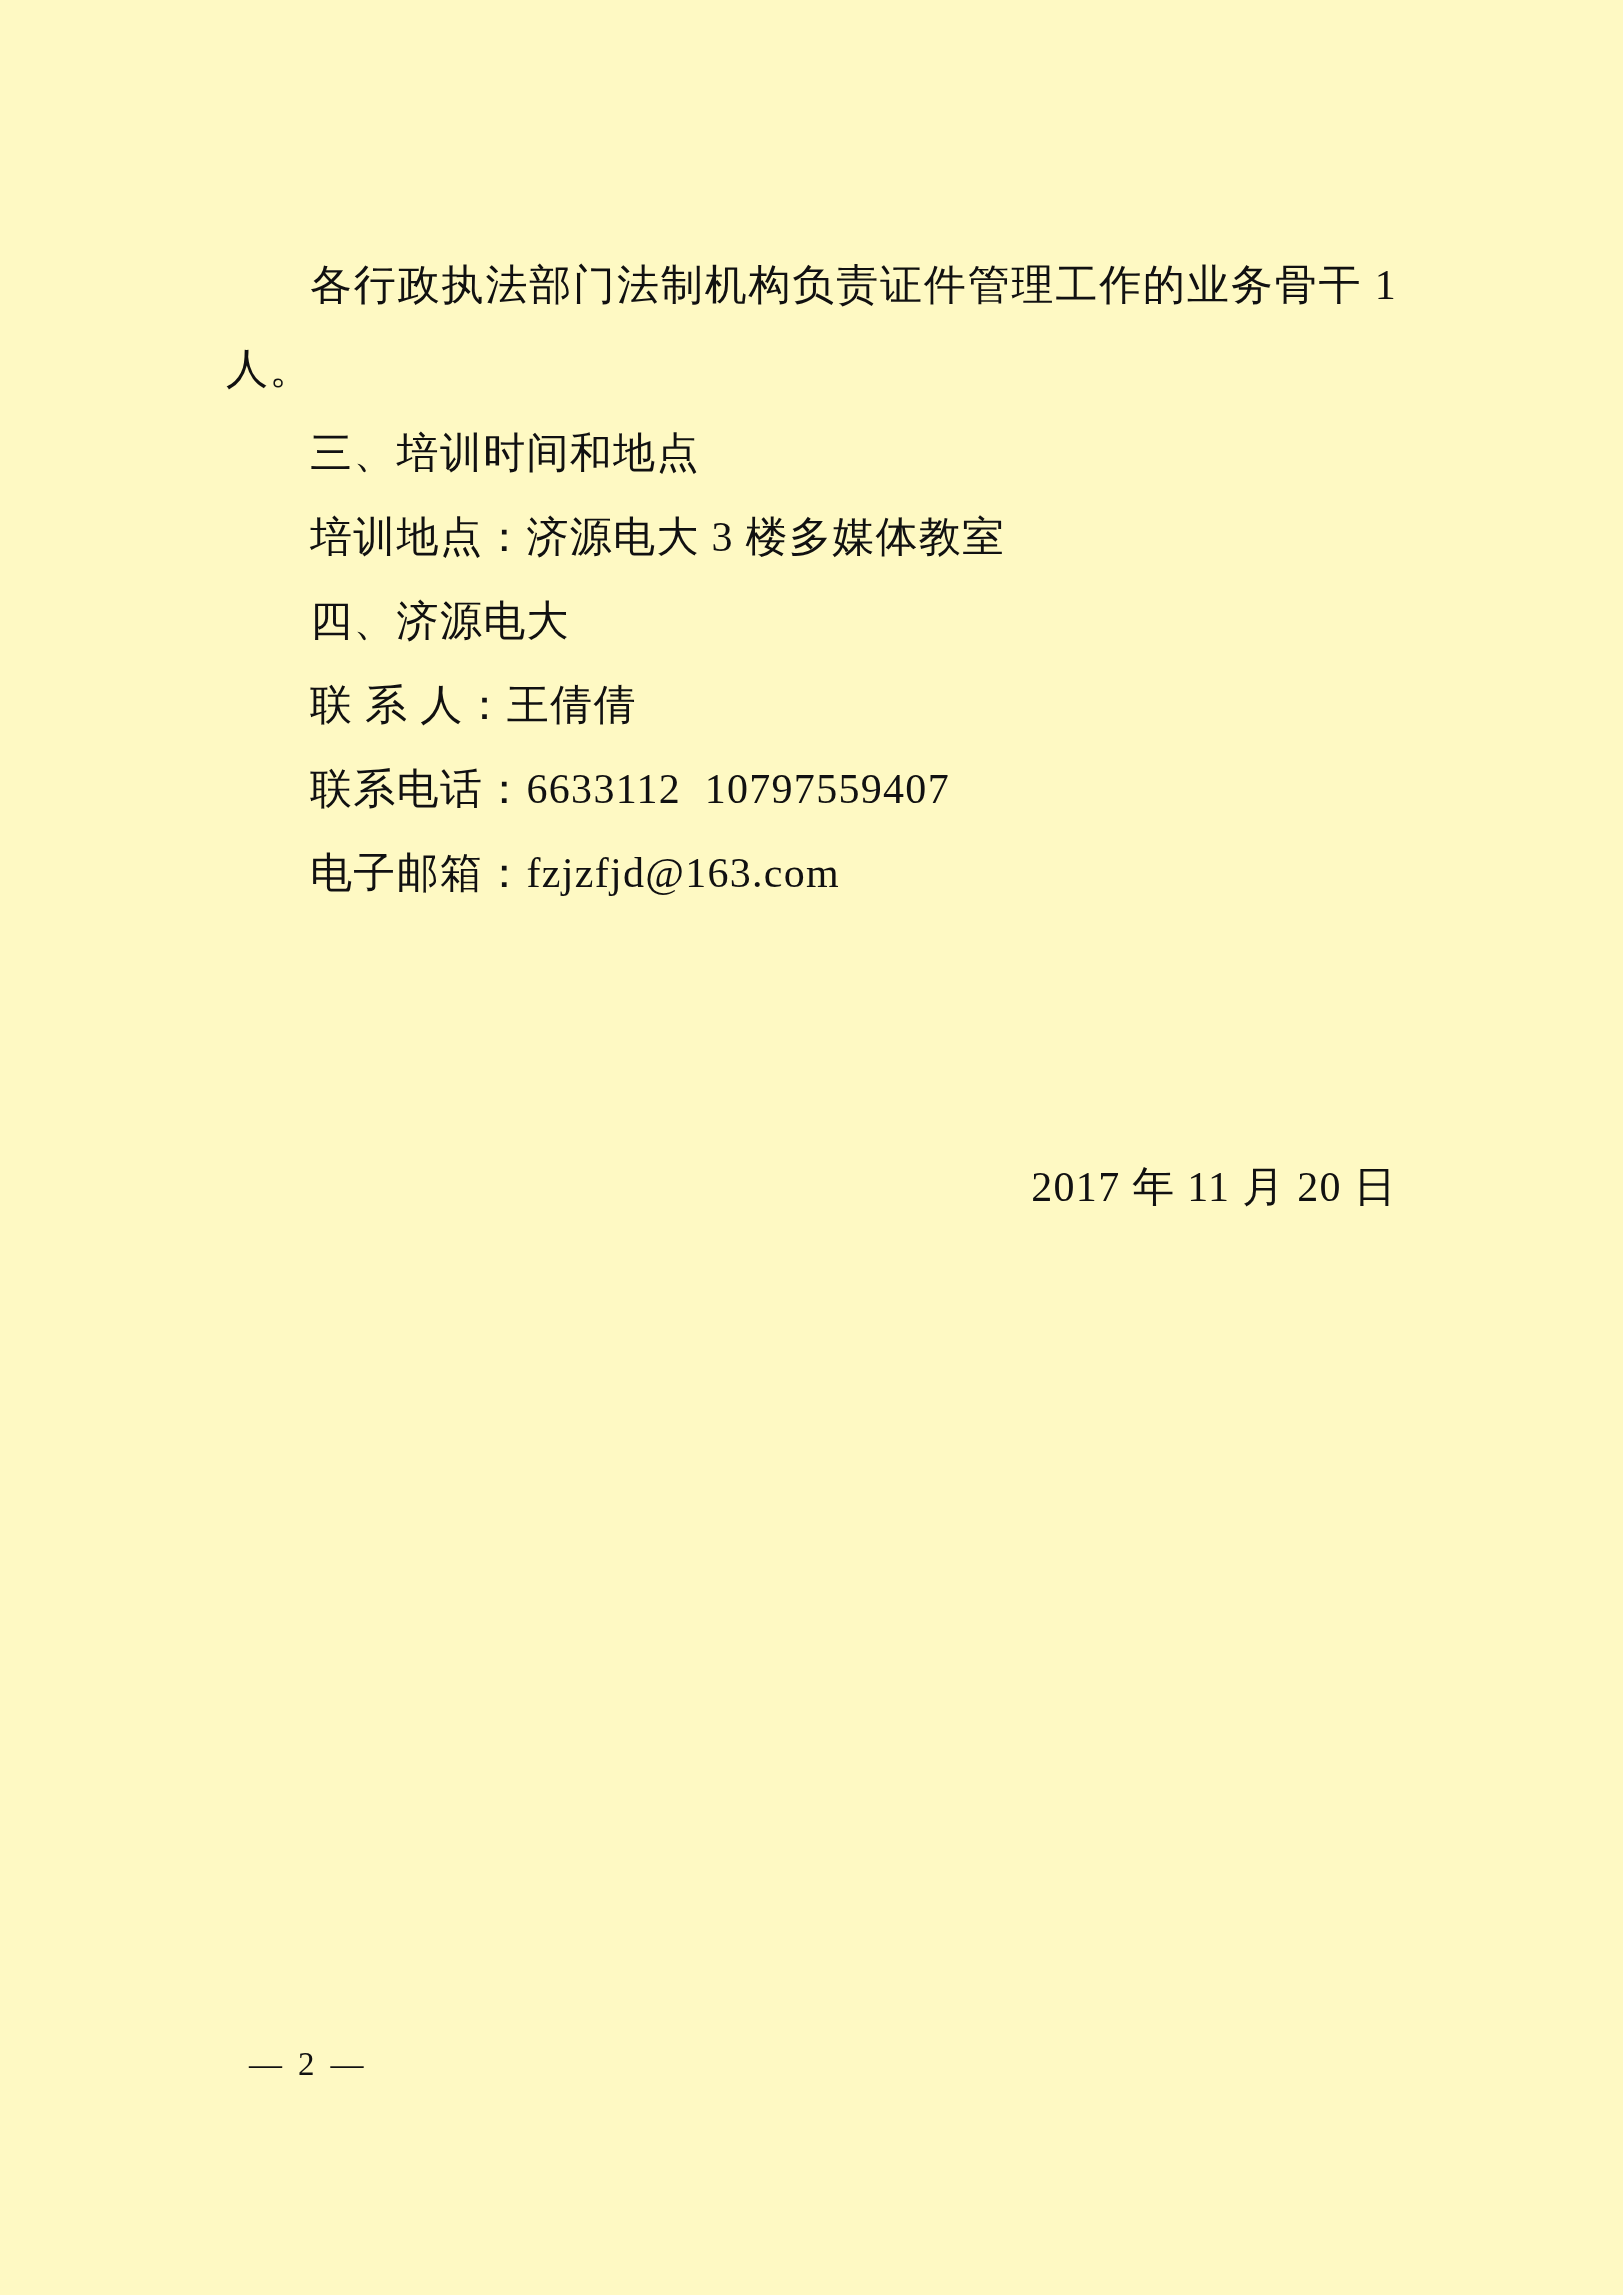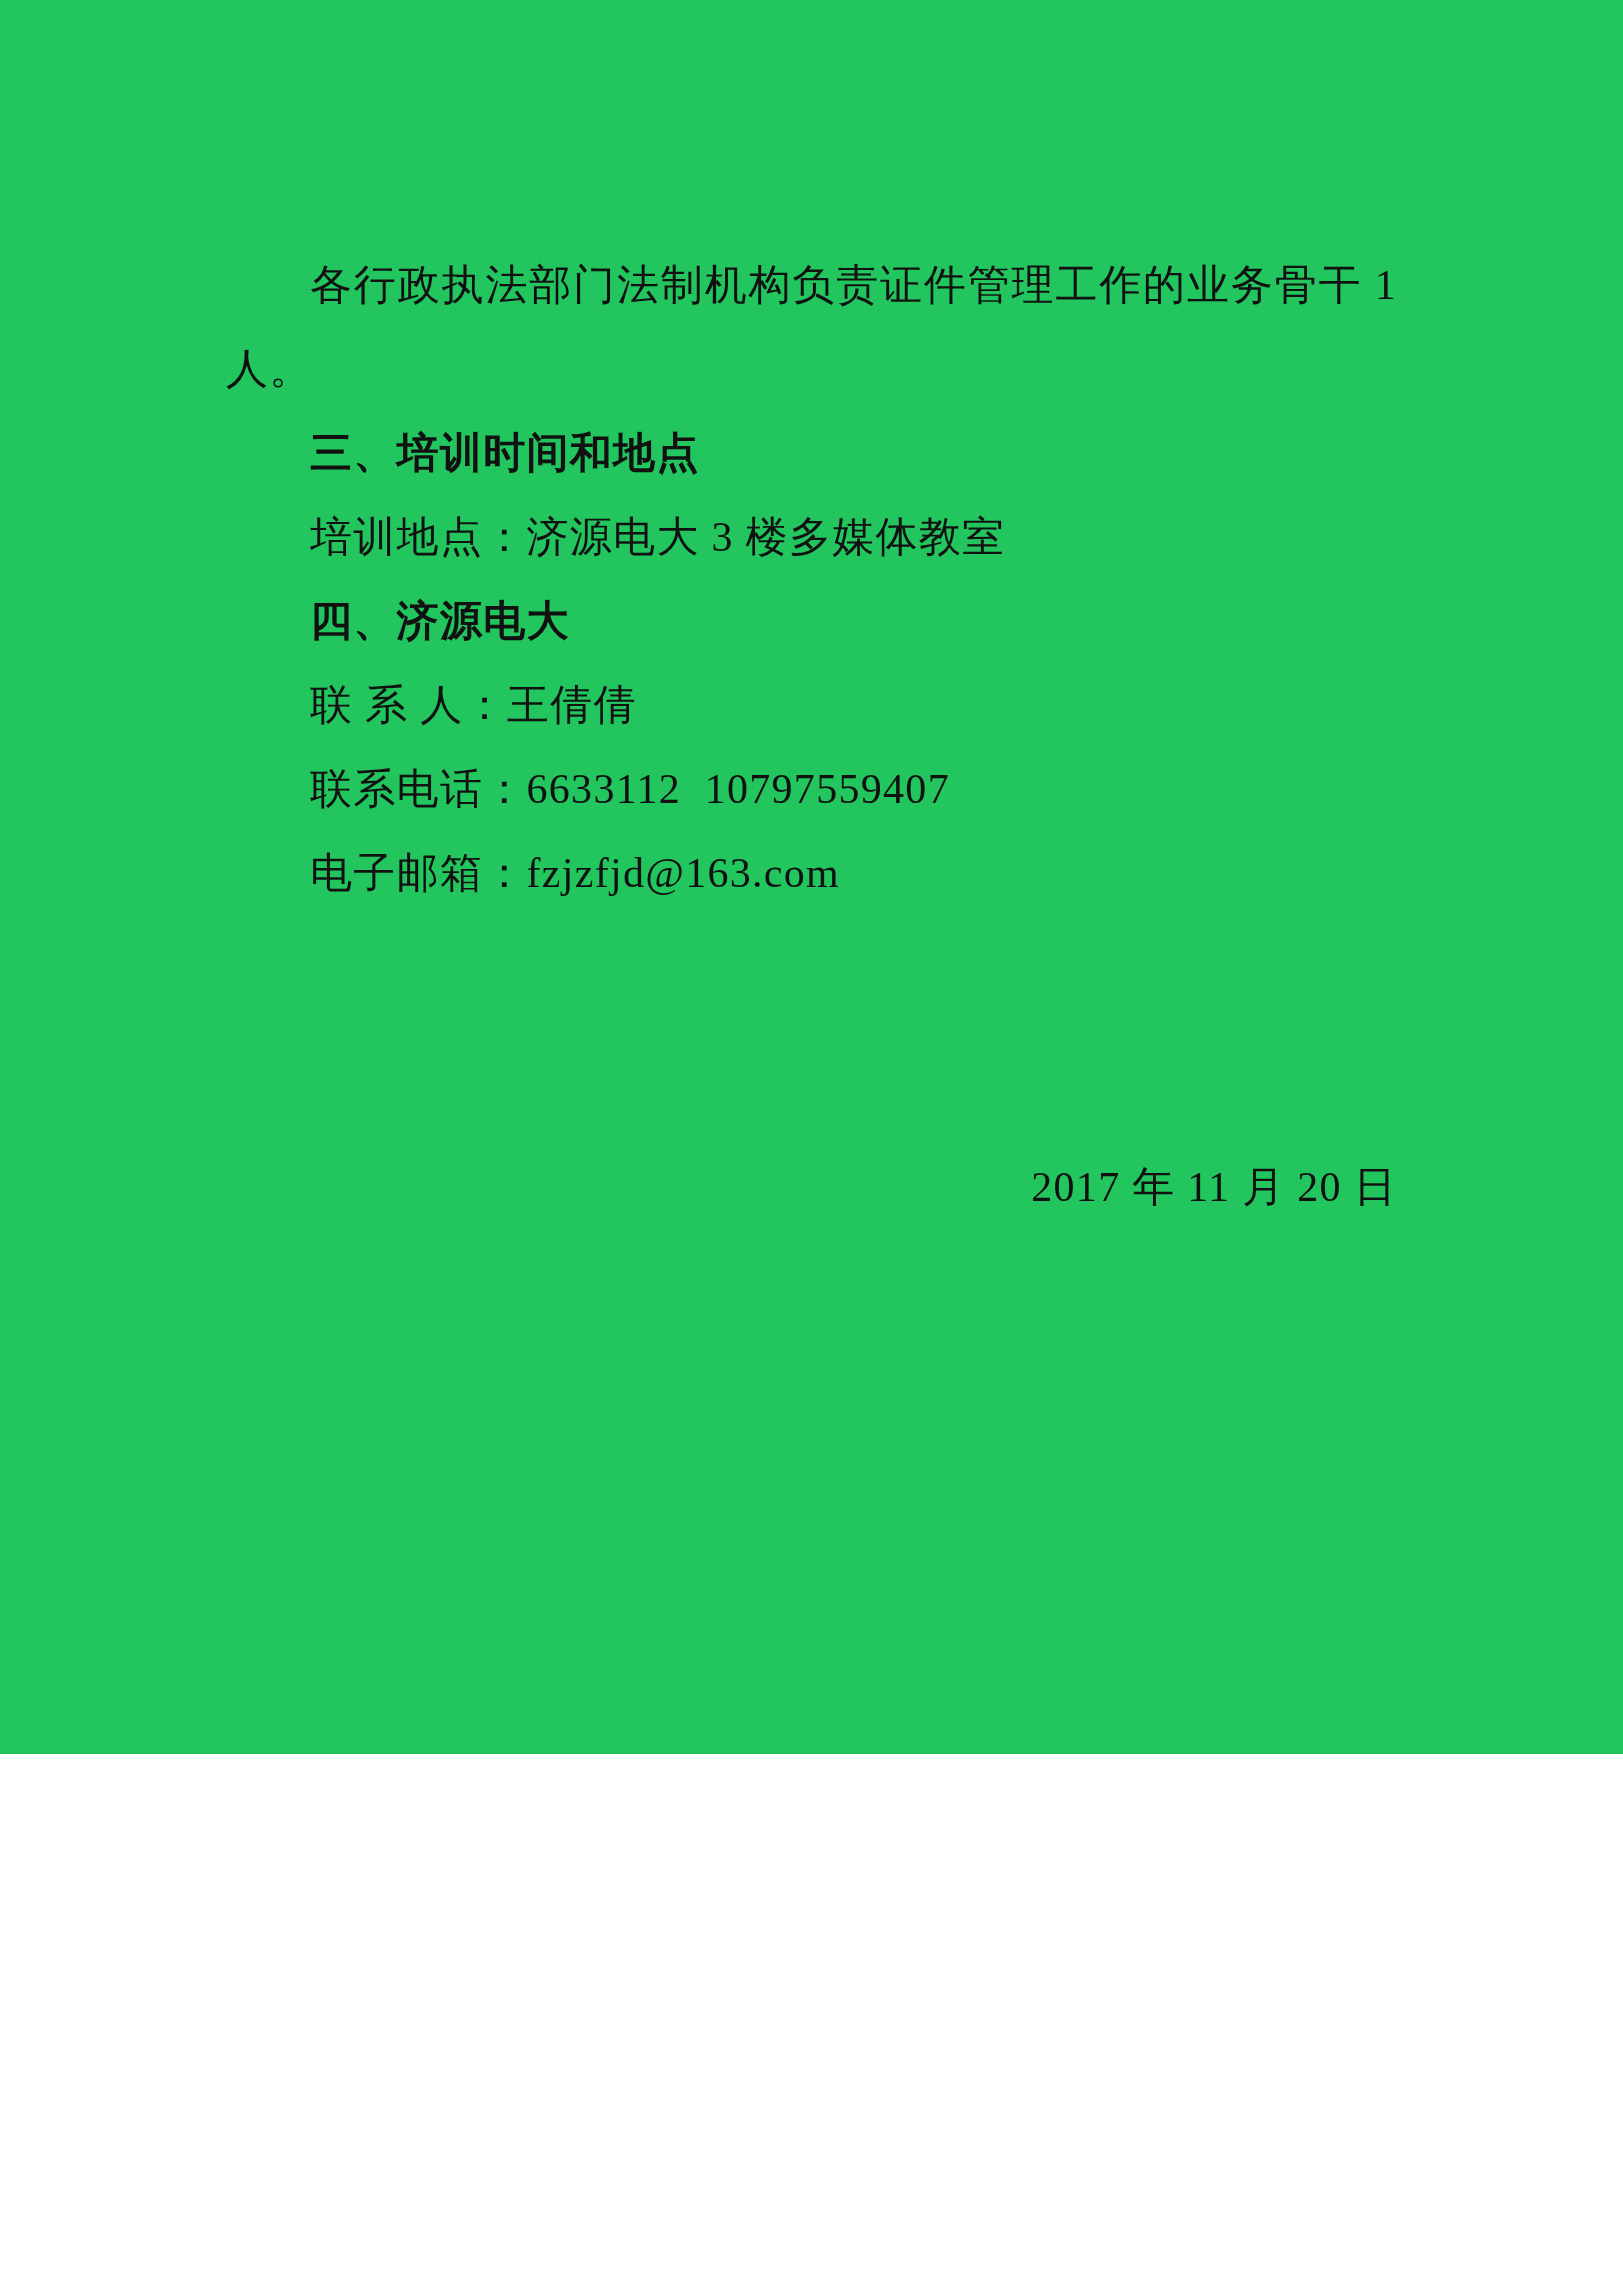--- a/index.html
+++ b/index.html
@@ -3,22 +3,22 @@
 <meta charset="utf-8">
 <style>
   html, body {
     margin: 0;
     padding: 0;
     background: #ffffff;
   }
   .page {
     position: relative;
     width: 1623px;
-    height: 1754px;
-    background: #22c55e;
+    height: 2295px;
+    background: #fef9c3;
     color: #111111;
     font-family: "Liberation Serif", serif;
     overflow: hidden;
   }
   .content {
     position: absolute;
     left: 226px;
     right: 226px;
     top: 243px;
     font-size: 42px;
@@ -28,21 +28,21 @@
   .line {
     margin: 0;
     text-indent: 2em;
     text-align: justify;
     white-space: pre-wrap;
   }
   .heading {
     margin: 0;
     text-indent: 2em;
     font-family: "Liberation Sans", sans-serif;
-    font-weight: 700;
+    font-weight: 400;
     white-space: pre-wrap;
   }
   .attachment-line {
     margin-top: 73px;
   }
   .date-line {
     margin: 230px 0 0 631px;
     text-indent: 0;
     text-align: right;
     white-space: pre-wrap;

